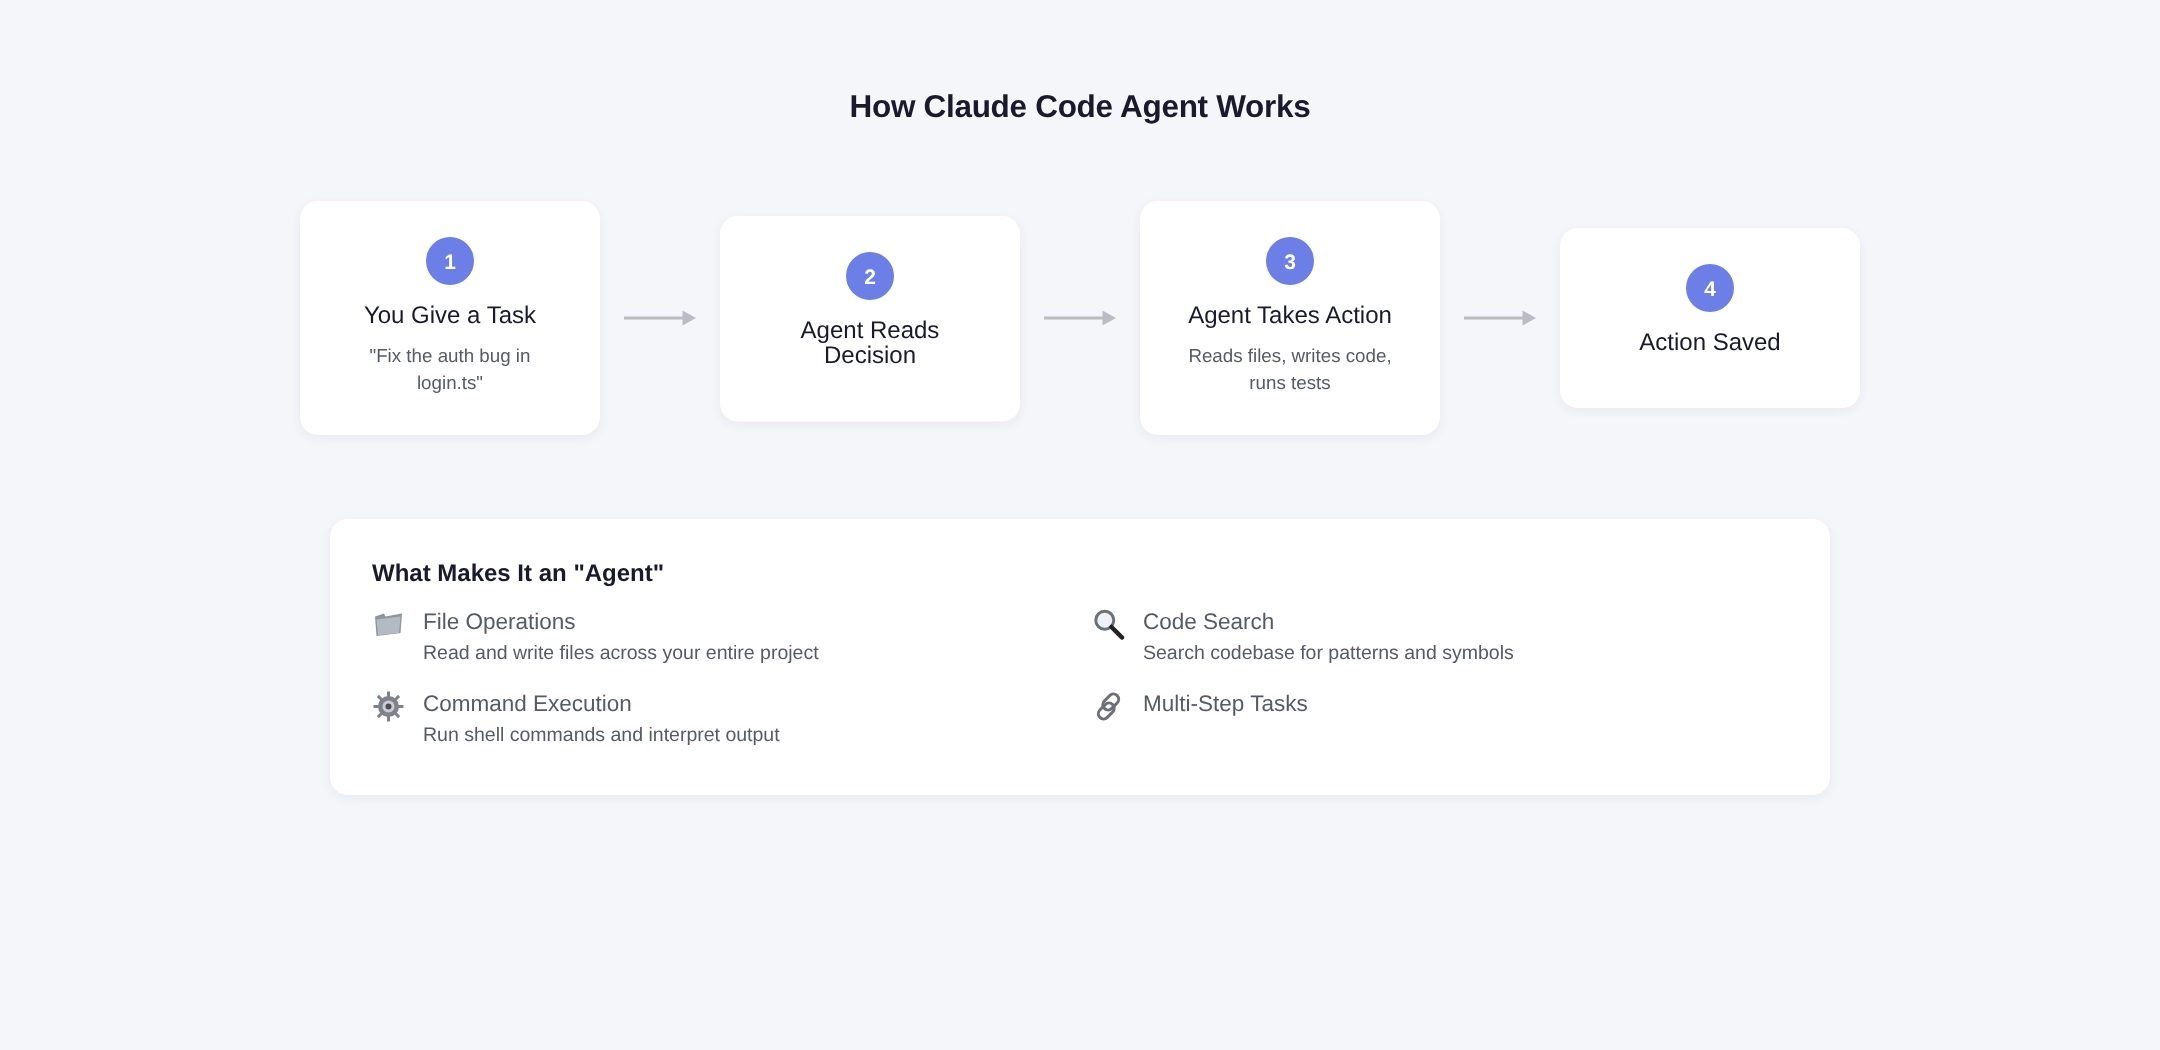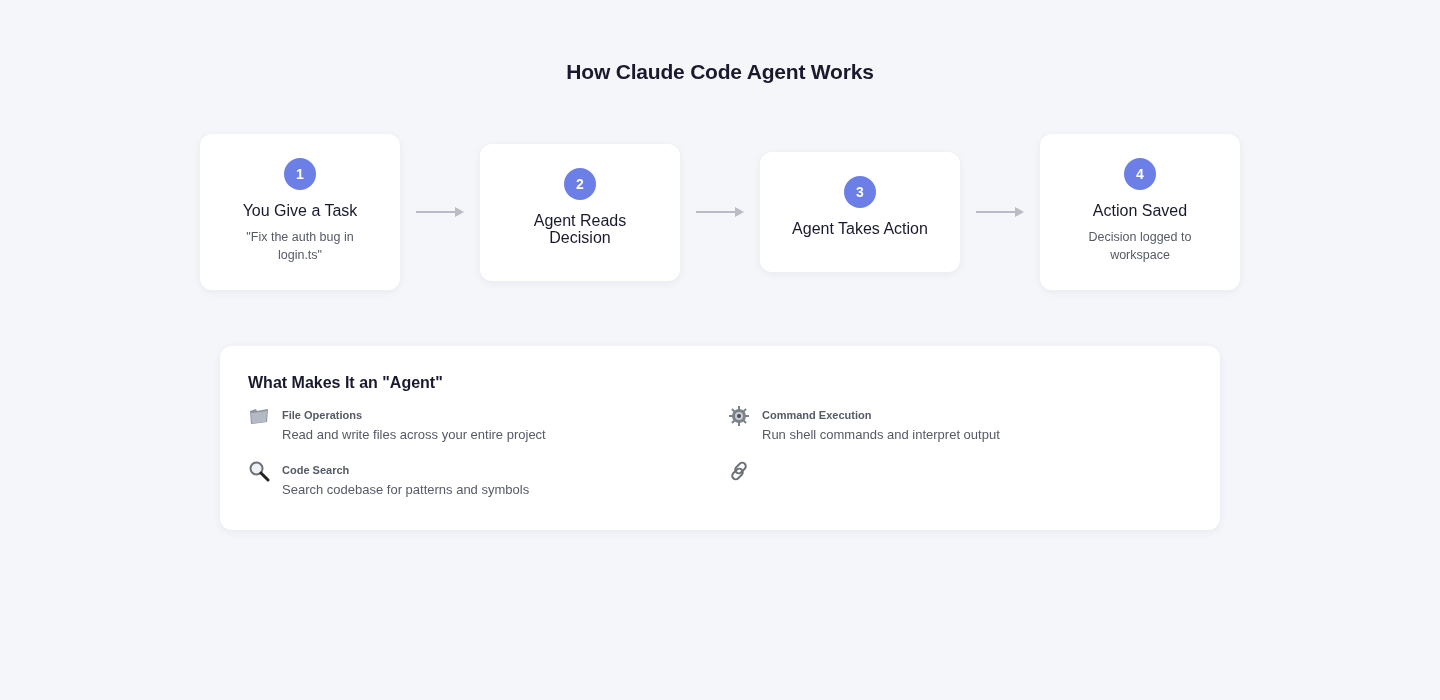--- a/index.html
+++ b/index.html
@@ -45,21 +45,21 @@
     .features {
       position: absolute; top: 346px; left: 220px; width: 1000px; height: 184px;
       background: #fff; border-radius: 12px;
       box-shadow: 0 2px 8px rgba(30,30,60,0.06);
       padding: 28px 28px;
     }
     .features-title { font-size: 16px; font-weight: 700; color: #1a1a2e; margin-bottom: 15px; }
     .grid { display: grid; grid-template-columns: 480px 480px; row-gap: 17px; }
     .feature { display: flex; align-items: flex-start; }
     .f-icon { width: 22px; height: 22px; margin-right: 12px; margin-top: -2px; display: flex; align-items: center; justify-content: center; }
-    .f-name { font-size: 11px; font-weight: 700; color: #555a66; line-height: 16px; }
+    .f-name { font-size: 15px; font-weight: 400; color: #555a66; line-height: 16px; }
     .f-desc { font-size: 13px; color: #555a66; line-height: 20px; margin-top: 2px; }
   </style>
 </head>
 <body>
 
 <div class="page">
   <h1 class="title">How Claude Code Agent Works</h1>
 
   <div class="flow">
     <div class="step">
@@ -75,45 +75,57 @@
       <div class="badge">2</div>
       <div class="step-title" style="width:110px">Agent Reads Decision</div>
     </div>
     <div class="arrow">
         <div class="line"></div>
         <div class="head"></div>
       </div>
     <div class="step">
       <div class="badge">3</div>
       <div class="step-title">Agent Takes Action</div>
+      <div class="step-desc" style="width:150px">Reads files, writes code, runs tests</div>
     </div>
     <div class="arrow">
         <div class="line"></div>
         <div class="head"></div>
       </div>
     <div class="step">
       <div class="badge">4</div>
       <div class="step-title">Action Saved</div>
-      <div class="step-desc" style="width:120px">Decision logged to workspace</div>
     </div>
   </div>
 
   <div class="features">
     <div class="features-title">What Makes It an "Agent"</div>
     <div class="grid">
       <div class="feature">
         <span class="f-icon">
           <svg width="20" height="18" viewBox="0 0 20 18">
               <path d="M1 4 L7 2 L8 4 L19 2 L18 15 L2 17 Z" fill="#8e949e"></path>
               <path d="M2 6 L18 4 L17 15 L3 16.5 Z" fill="#b4bac3"></path>
             </svg>
         </span>
         <div>
           <div class="f-name">File Operations</div>
           <div class="f-desc">Read and write files across your entire project</div>
+        </div>
+      </div>
+      <div class="feature">
+        <span class="f-icon">
+          <svg width="22" height="22" viewBox="0 0 22 22">
+              <circle cx="8.5" cy="8.5" r="6" fill="#eef1f5" stroke="#6b7079" stroke-width="2"></circle>
+              <line x1="13" y1="13" x2="20" y2="20" stroke="#222" stroke-width="3" stroke-linecap="round"></line>
+            </svg>
+        </span>
+        <div>
+          <div class="f-name">Code Search</div>
+          <div class="f-desc">Search codebase for patterns and symbols</div>
         </div>
       </div>
       <div class="feature">
         <span class="f-icon">
           <svg width="22" height="22" viewBox="0 0 22 22">
               <g fill="#7d828b">
                 <circle cx="11" cy="11" r="7"></circle>
                 <rect x="10" y="1" width="2" height="5"></rect>
                 <rect x="10" y="16" width="2" height="5"></rect>
                 <rect x="1" y="10" width="5" height="2"></rect>
@@ -128,34 +140,23 @@
             </svg>
         </span>
         <div>
           <div class="f-name">Command Execution</div>
           <div class="f-desc">Run shell commands and interpret output</div>
         </div>
       </div>
       <div class="feature">
         <span class="f-icon">
           <svg width="22" height="22" viewBox="0 0 22 22">
-              <circle cx="8.5" cy="8.5" r="6" fill="#eef1f5" stroke="#6b7079" stroke-width="2"></circle>
-              <line x1="13" y1="13" x2="20" y2="20" stroke="#222" stroke-width="3" stroke-linecap="round"></line>
-            </svg>
-        </span>
-        <div>
-          <div class="f-name">Code Search</div>
-          <div class="f-desc">Search codebase for patterns and symbols</div>
-        </div>
-      </div>
-      <div class="feature">
-        <span class="f-icon">
-          <svg width="22" height="22" viewBox="0 0 22 22">
               <rect x="9" y="2" width="7" height="12" rx="3.5" transform="rotate(45 12.5 8)" fill="none" stroke="#6b7079" stroke-width="2"></rect>
               <rect x="6" y="8" width="7" height="12" rx="3.5" transform="rotate(45 9.5 14)" fill="none" stroke="#6b7079" stroke-width="2"></rect>
             </svg>
         </span>
         <div>
+          <div class="f-name">Multi-Step Tasks</div>
         </div>
       </div>
     </div>
   </div>
 </div>
 
 </body></html>

